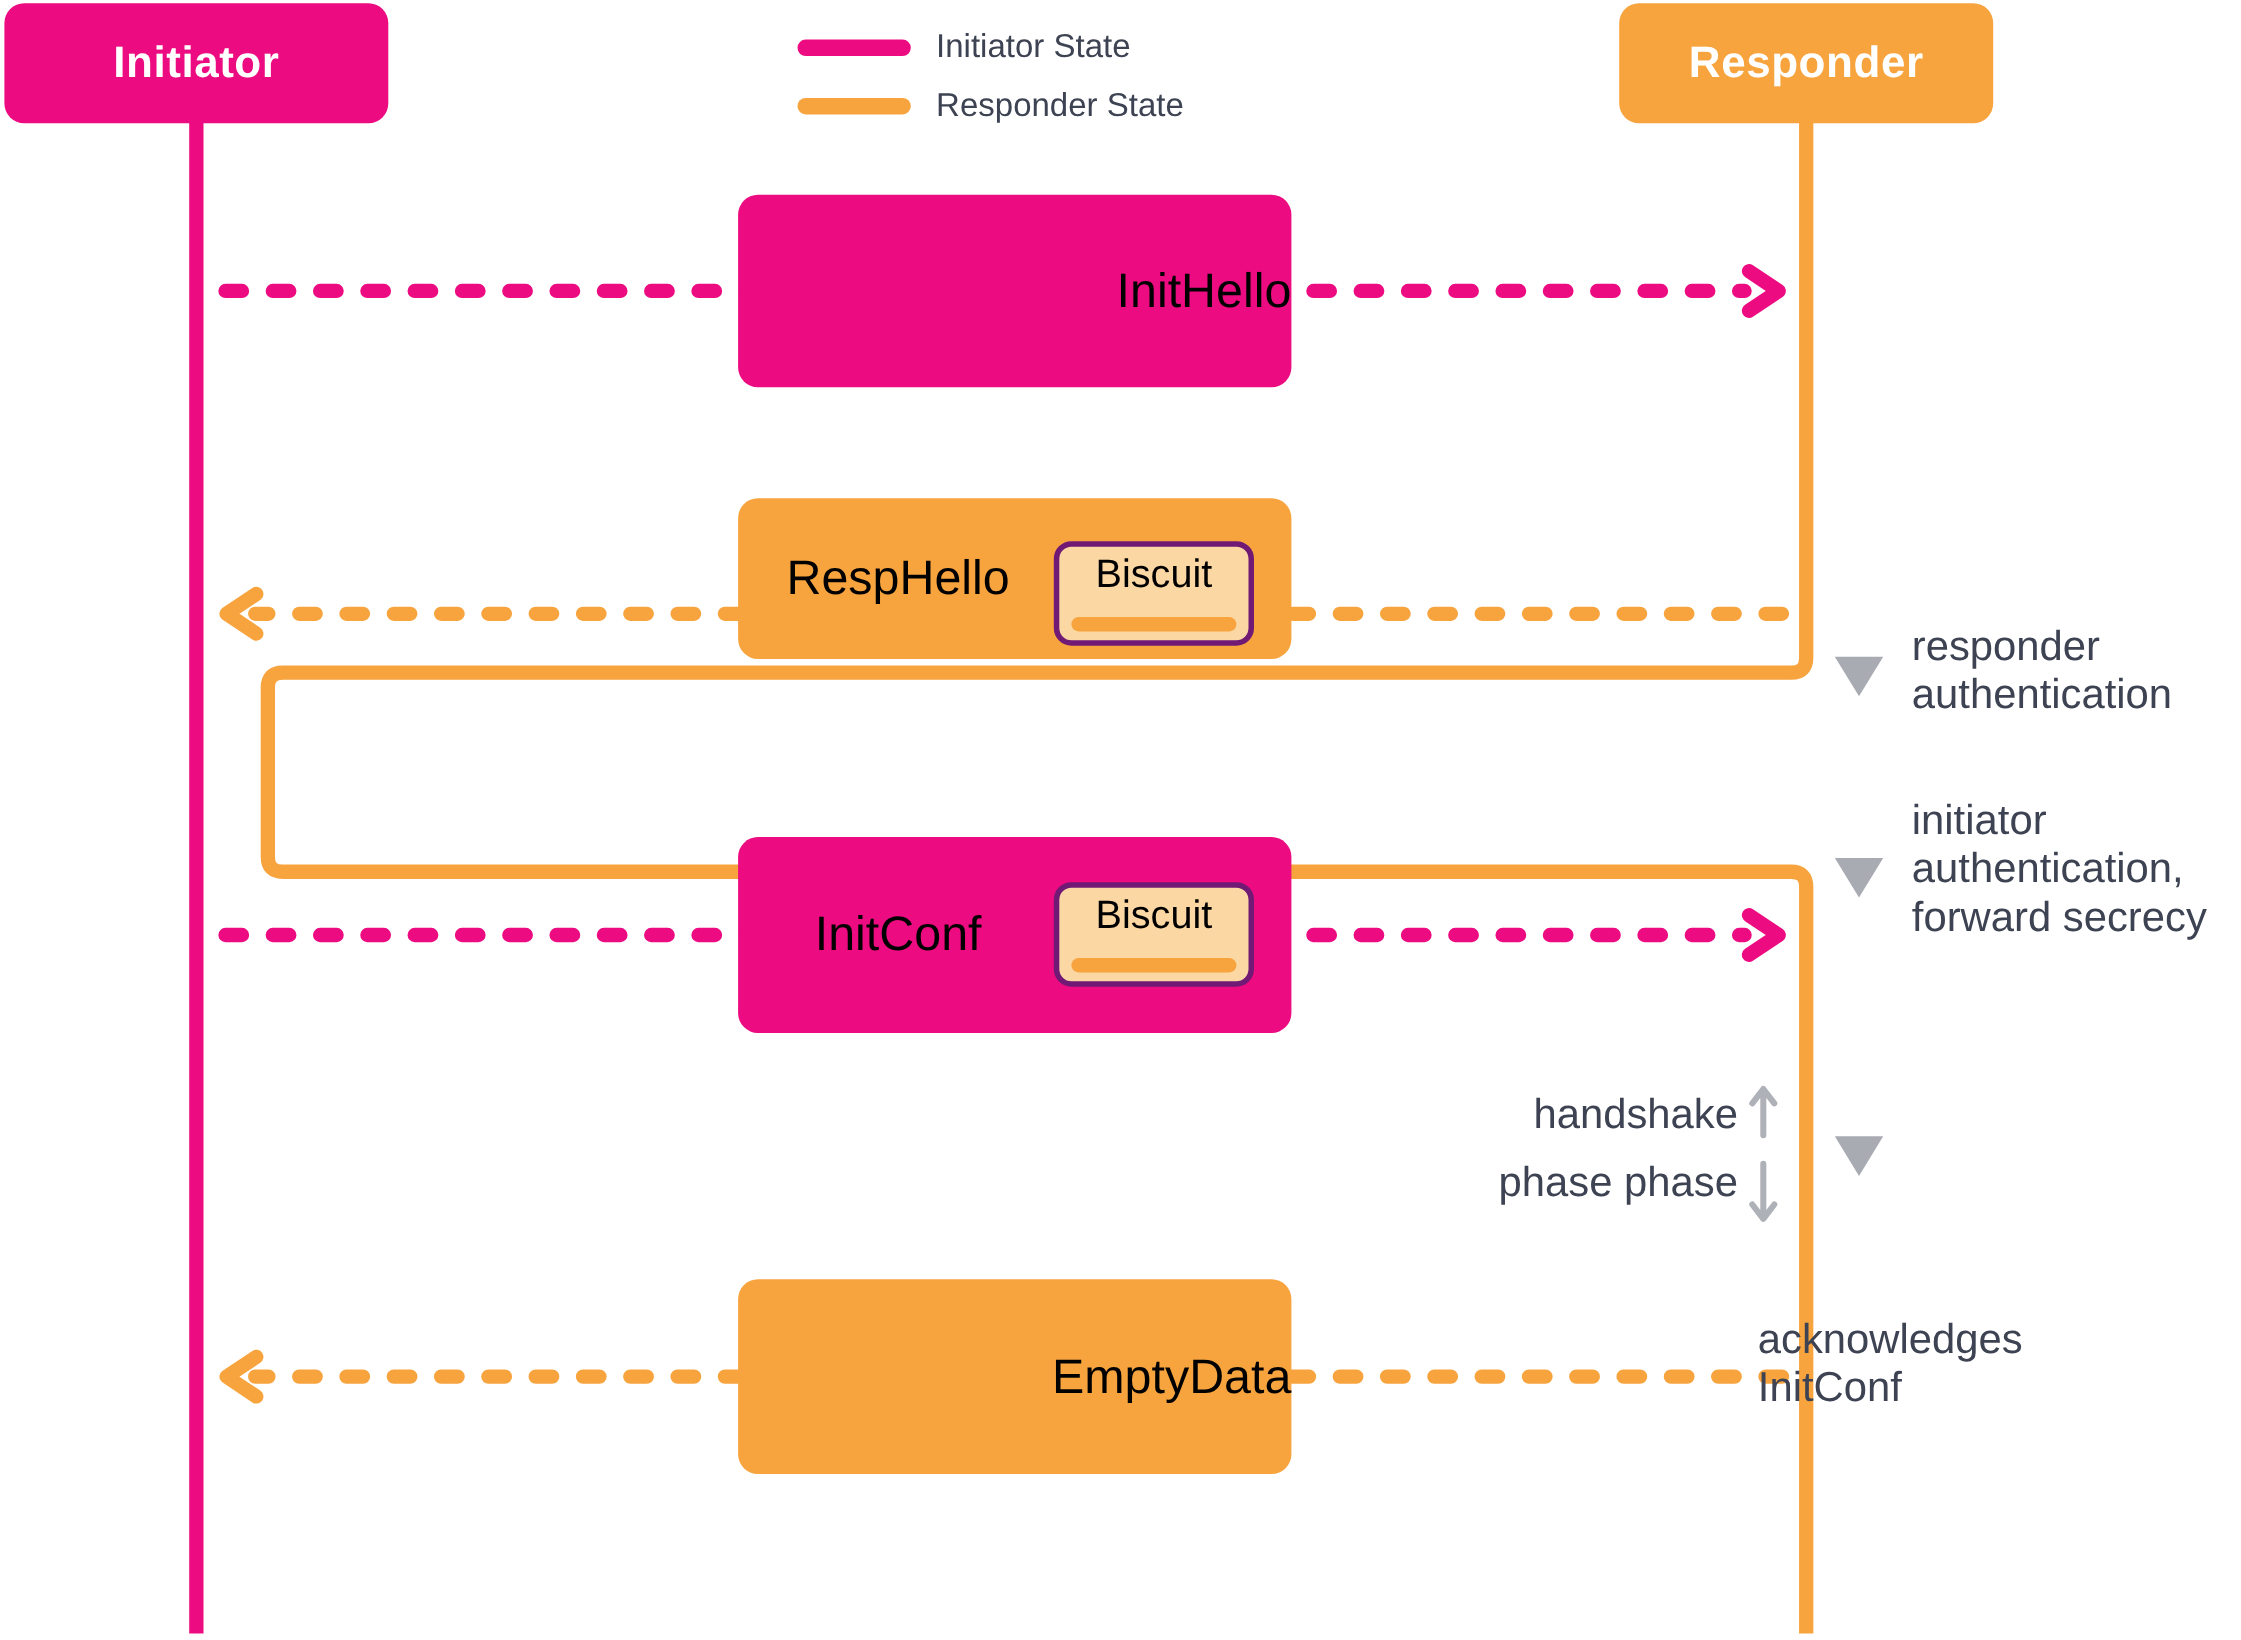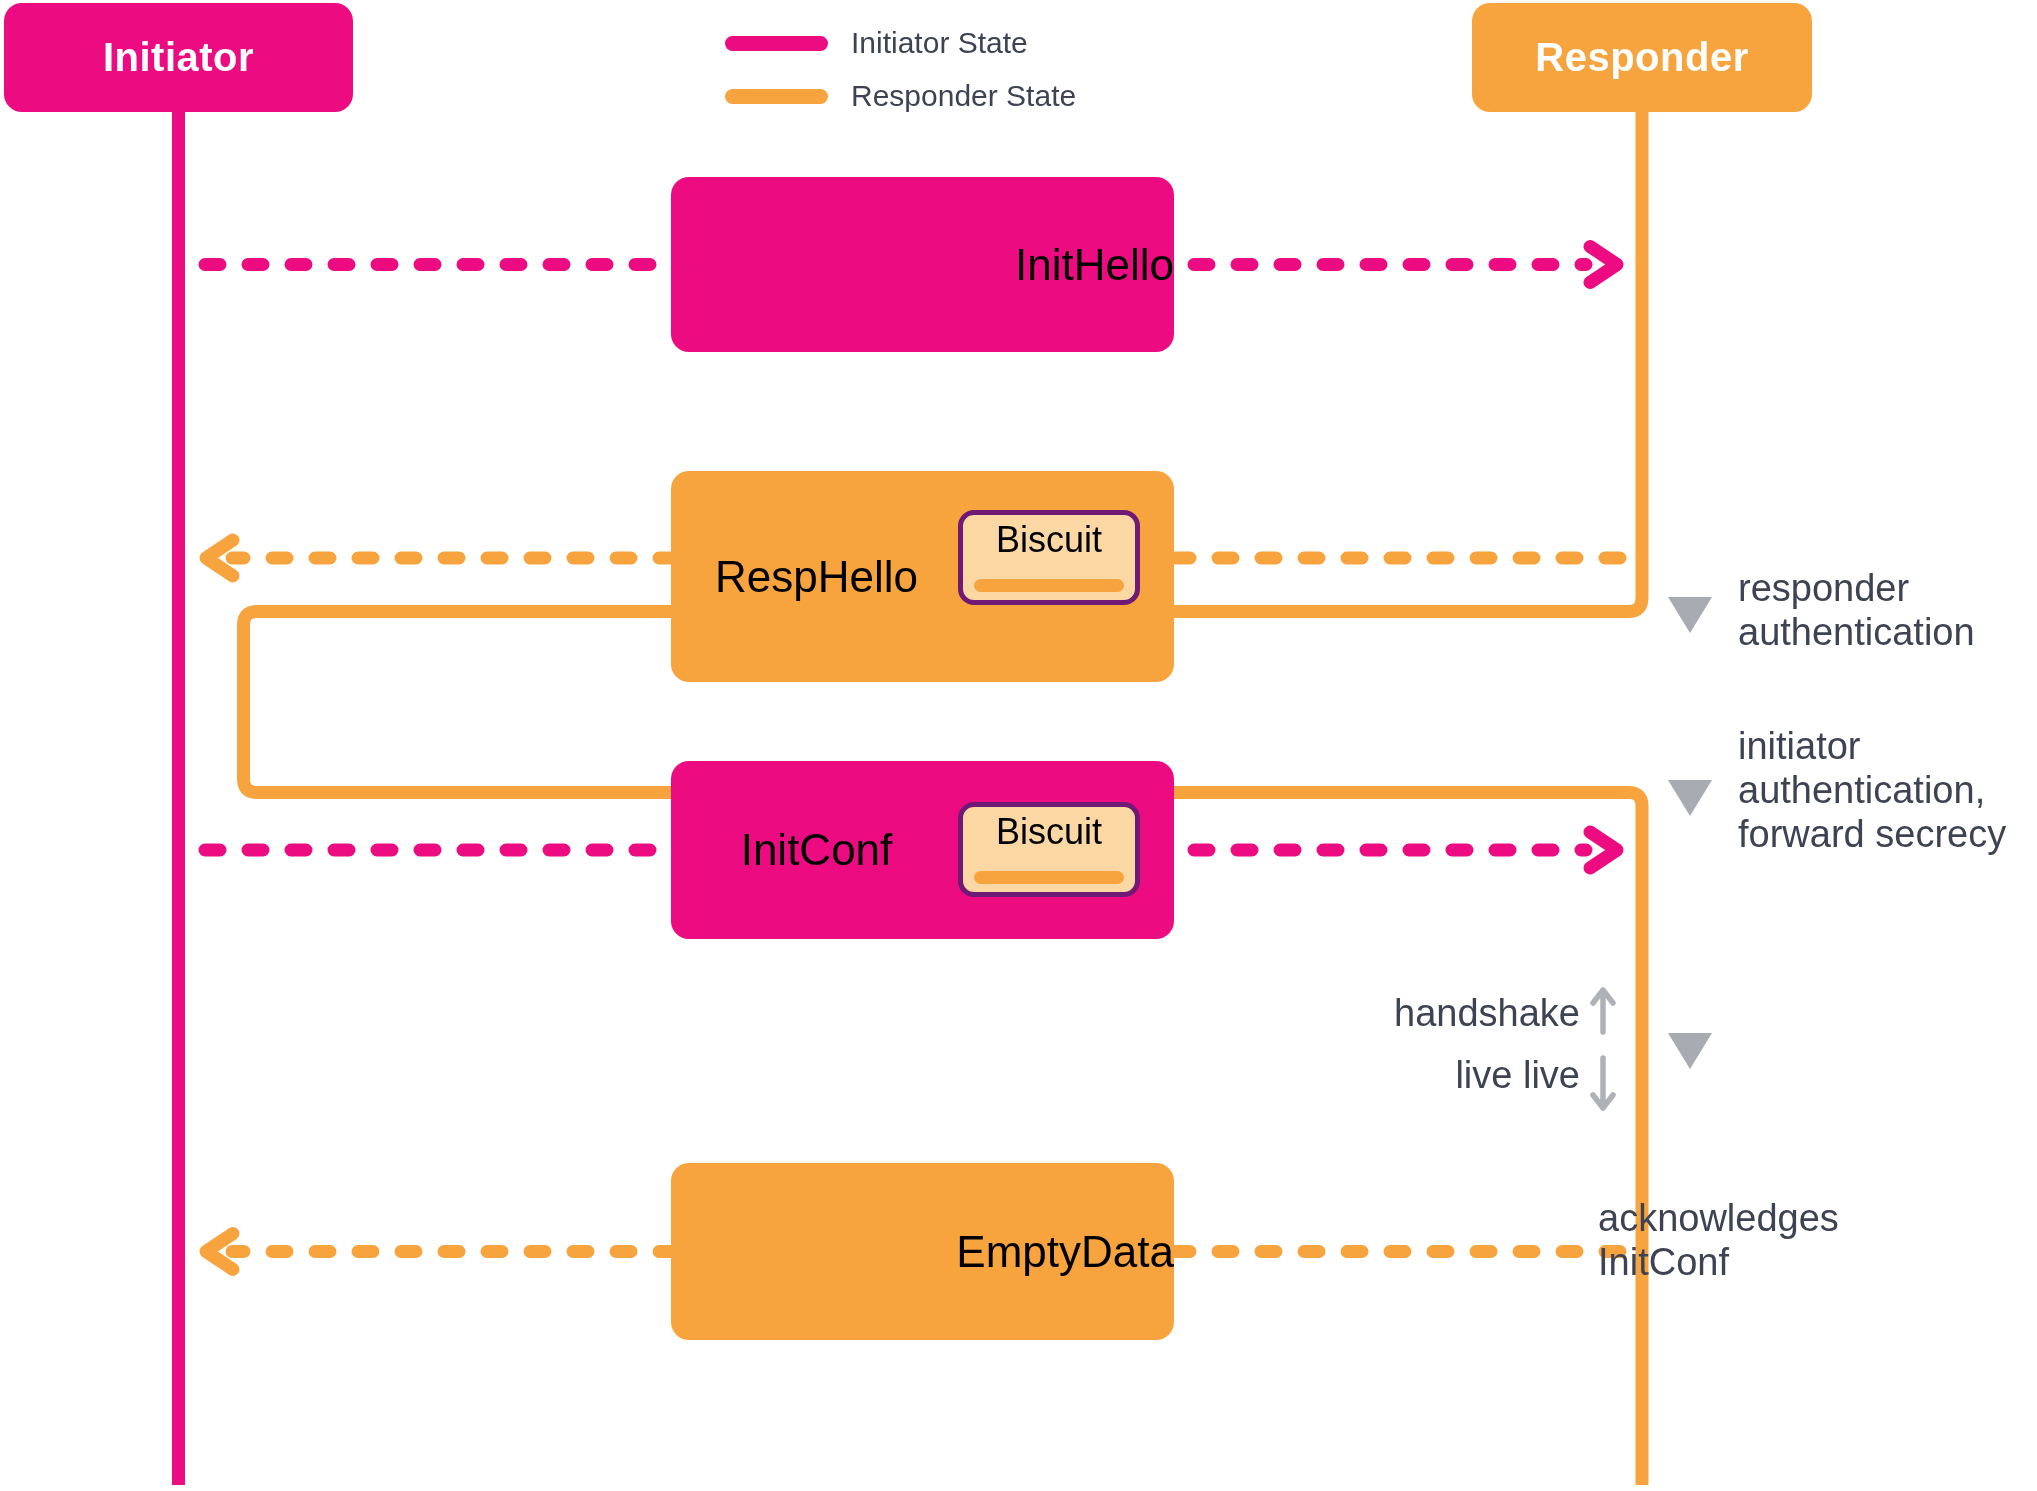--- a/index.html
+++ b/index.html
@@ -38,21 +38,21 @@
   .actor-initiator{left:4px;width:349px;background:var(--pink);}
   .actor-responder{left:1472px;width:340px;background:var(--orange);}
 
   .msg-box{
     position:absolute;left:671px;width:503px;
     border-radius:18px;
     color:#000;font-size:44px;font-weight:500;
   }
   .msg-center{display:flex;align-items:center;justify-content:flex-end;}
   .msg-inithello{top:177px;height:175px;background:var(--pink);}
-  .msg-resphello{top:471px;height:211px;background:var(--orange);}
+  .msg-resphello{top:453px;height:146px;background:var(--orange);}
   .msg-initconf{top:761px;height:178px;background:var(--pink);}
   .msg-emptydata{top:1163px;height:177px;background:var(--orange);}
 
   .msg-left-label{
     position:absolute;left:28px;top:0;height:100%;width:235px;
     display:flex;align-items:center;justify-content:center;
   }
   .biscuit{
     position:absolute;left:287px;width:182px;height:95px;
     box-sizing:border-box;
@@ -177,15 +177,15 @@
     <div>initiator</div>
     <div>authentication,</div>
     <div>forward secrecy</div>
   </div>
   <div class="milestone-text milestone-4">
     <div>acknowledges</div>
     <div>InitConf</div>
   </div>
 
   <div class="phase-label phase-handshake">handshake</div>
-  <div class="phase-label phase-live">live live</div>
+  <div class="phase-label phase-live">phase phase</div>
 
 </div>
 
 </body></html>

